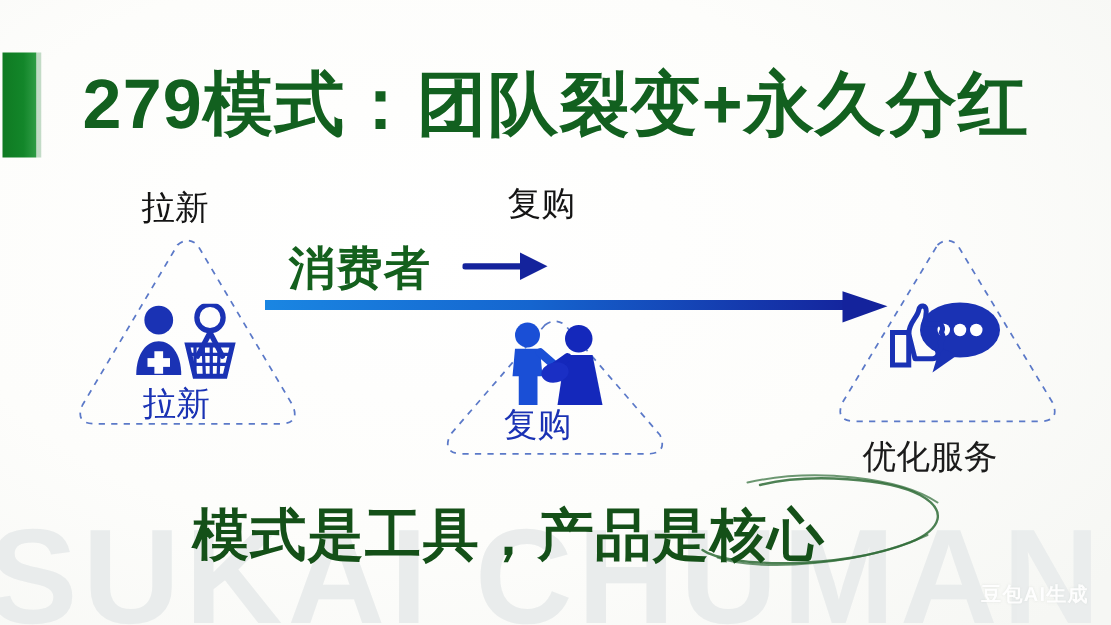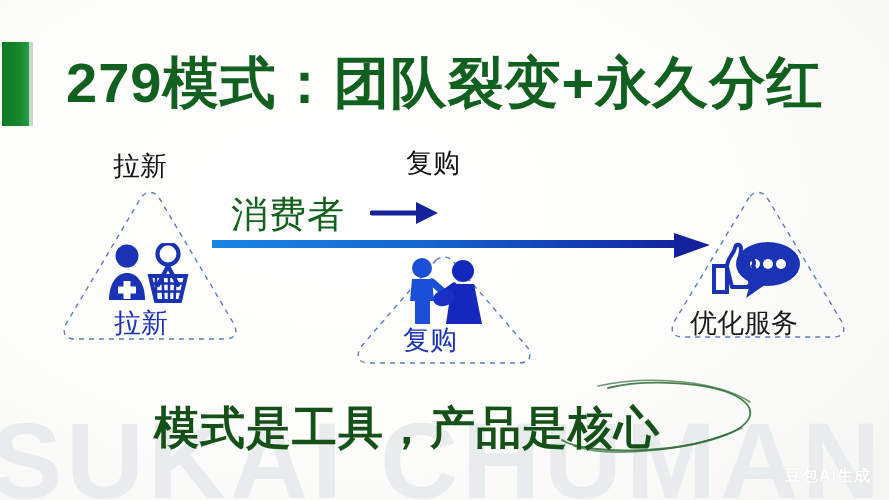--- a/index.html
+++ b/index.html
@@ -79,41 +79,41 @@
     color: #141414;
     white-space: nowrap;
   }
   .tri-label-in {
     position: absolute;
     font-size: 27px;
     font-weight: 400;
     white-space: nowrap;
     color: #1a32b4;
   }
-  .tri-label-in.dark { color: #1b1b1b; }
+  .tri-label-in.dark { color: #1b1b1b; margin-top: 42px; }
 
   .tri-icon {
     position: absolute;
     pointer-events: none;
   }
 
   
   .flow-arrow {
     position: absolute;
     left: 212px;
     top: 232px;
     width: 500px;
     height: 28px;
   }
 
   .flow-text {
     position: absolute;
     top: 190px;
     font-size: 37px;
-    font-weight: 400;
+    font-weight: 700;
     color: #14601d;
     white-space: nowrap;
     letter-spacing: 1px;
   }
   .flow-text.left  { left: 231px; }
   .flow-text.right { left: 459px; }
   .flow-mid-arrow {
     position: absolute;
     left: 370px;
     top: 196px;

